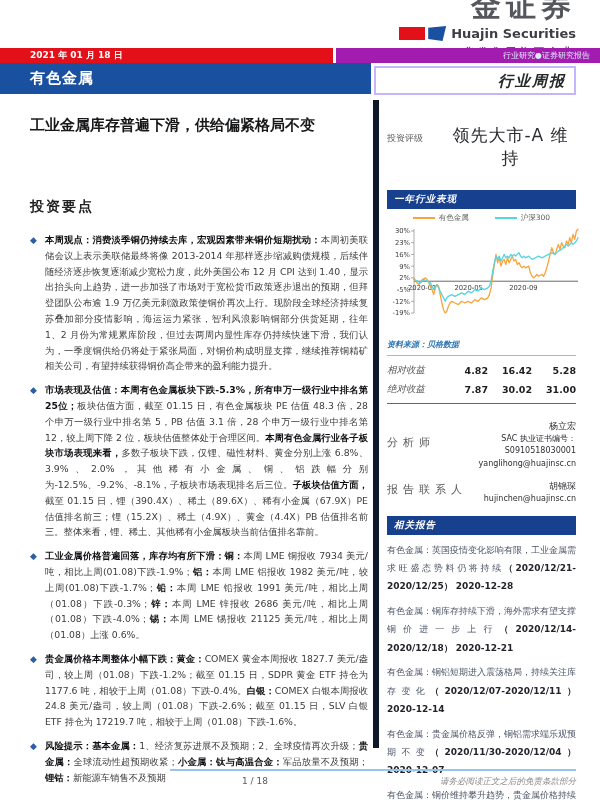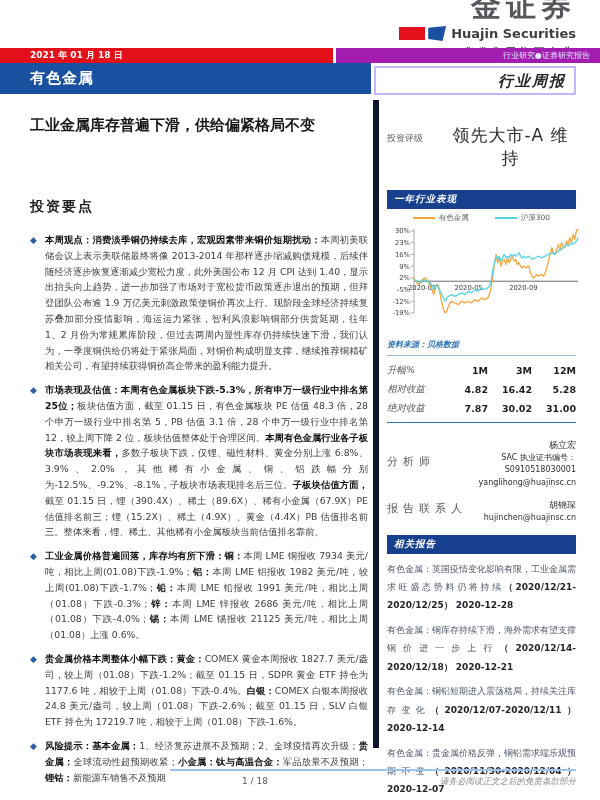--- a/index.html
+++ b/index.html
@@ -147,26 +147,20 @@
           <text x="136.388" y="65.20408163265307" text-anchor="middle" font-size="6.8" fill="#404040">2020-09</text>
           <polyline points="27.0,52.9 28.6,56.2 31.9,59.6 35.2,54.5 38.5,52.9 40.1,54.5 41.8,57.9 45.0,64.6 46.7,69.6 48.3,62.9 50.0,59.6 51.6,61.2 53.2,69.6 54.9,78.0 56.5,84.7 58.2,88.0 59.8,86.3 61.4,81.3 63.1,78.0 64.7,76.3 68.0,78.0 71.3,79.6 74.6,76.3 77.8,78.0 81.1,76.3 84.4,78.0 87.7,74.6 91.0,76.3 94.2,72.9 97.5,74.6 100.8,72.9 102.4,69.6 104.1,62.9 105.7,51.2 107.4,39.5 109.0,29.4 110.6,37.8 112.3,32.8 113.9,41.1 115.6,36.1 117.2,34.4 118.8,39.5 120.5,32.8 122.1,37.8 123.8,34.4 125.4,31.1 127.0,36.1 128.7,34.4 130.3,39.5 132.0,37.8 133.6,41.1 135.2,42.8 136.9,41.1 138.5,42.8 141.8,41.1 143.4,47.8 145.1,51.2 146.7,52.9 148.4,51.2 150.0,49.5 151.6,51.2 154.9,49.5 156.6,51.2 158.2,47.8 159.8,42.8 161.5,36.1 163.1,29.4 164.8,22.7 166.4,27.8 168.0,29.4 169.7,24.4 171.3,19.4 173.0,24.4 174.6,17.7 176.2,21.1 177.9,22.7 179.5,16.0 181.2,19.4 182.8,12.7 184.4,17.7 186.1,9.3 187.7,14.4 189.4,6.0 191.0,4.3" fill="none" stroke="#F7A43C" stroke-width="1.3" stroke-linejoin="round" stroke-linecap="round"></polyline>
           <polyline points="27.0,54.5 30.3,56.2 33.6,57.9 36.8,54.5 40.1,56.2 43.4,57.9 46.7,64.6 48.3,61.2 50.0,59.6 53.2,66.2 56.5,72.9 58.2,76.3 59.8,72.9 61.4,71.3 64.7,69.6 68.0,71.3 71.3,69.6 74.6,67.9 77.8,69.6 81.1,66.2 84.4,67.9 87.7,64.6 91.0,66.2 94.2,62.9 97.5,64.6 100.8,62.9 102.4,61.2 104.1,56.2 105.7,46.2 107.4,37.8 109.0,31.1 110.6,34.4 112.3,31.1 113.9,36.1 115.6,32.8 117.2,29.4 118.8,32.8 120.5,31.1 122.1,32.8 123.8,29.4 125.4,31.1 127.0,29.4 128.7,31.1 130.3,29.4 132.0,27.8 133.6,31.1 135.2,32.8 136.9,31.1 138.5,32.8 141.8,31.1 145.1,34.4 148.4,32.8 151.6,31.1 154.9,32.8 158.2,31.1 161.5,29.4 164.8,27.8 168.0,29.4 171.3,26.1 174.6,24.4 176.2,22.7 177.9,21.1 179.5,19.4 181.2,21.1 182.8,19.4 184.4,17.7 186.1,19.4 187.7,17.7 189.4,16.0 191.0,12.7" fill="none" stroke="#55D4E2" stroke-width="1.3" stroke-linejoin="round" stroke-linecap="round"></polyline>
         </svg>
     </div>
     <div class="source">资料来源：贝格数据</div>
     <div class="divider"></div>
 
     <table class="perf">
       <tbody>
-          <tr>
-        <th class="lab">升幅%</th>
-        <th class="num">1M</th>
-        <th class="num">3M</th>
-        <th class="num">12M</th>
-      </tr>
       <tr>
         <td class="lab">相对收益</td>
         <td class="num">4.82</td>
         <td class="num">16.42</td>
         <td class="num">5.28</td>
       </tr>
       <tr>
         <td class="lab">绝对收益</td>
         <td class="num">7.87</td>
         <td class="num">30.02</td>

